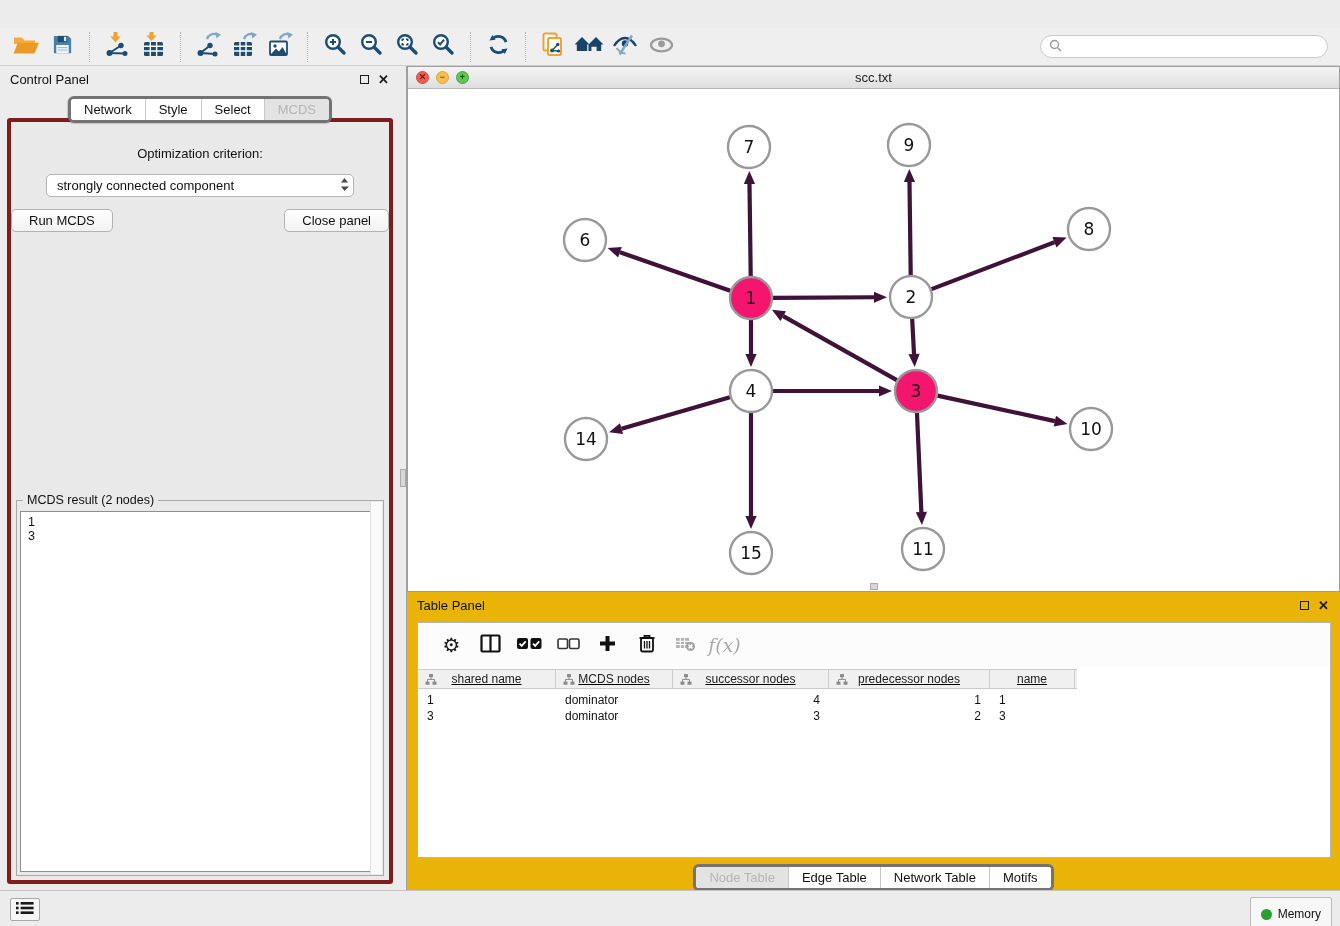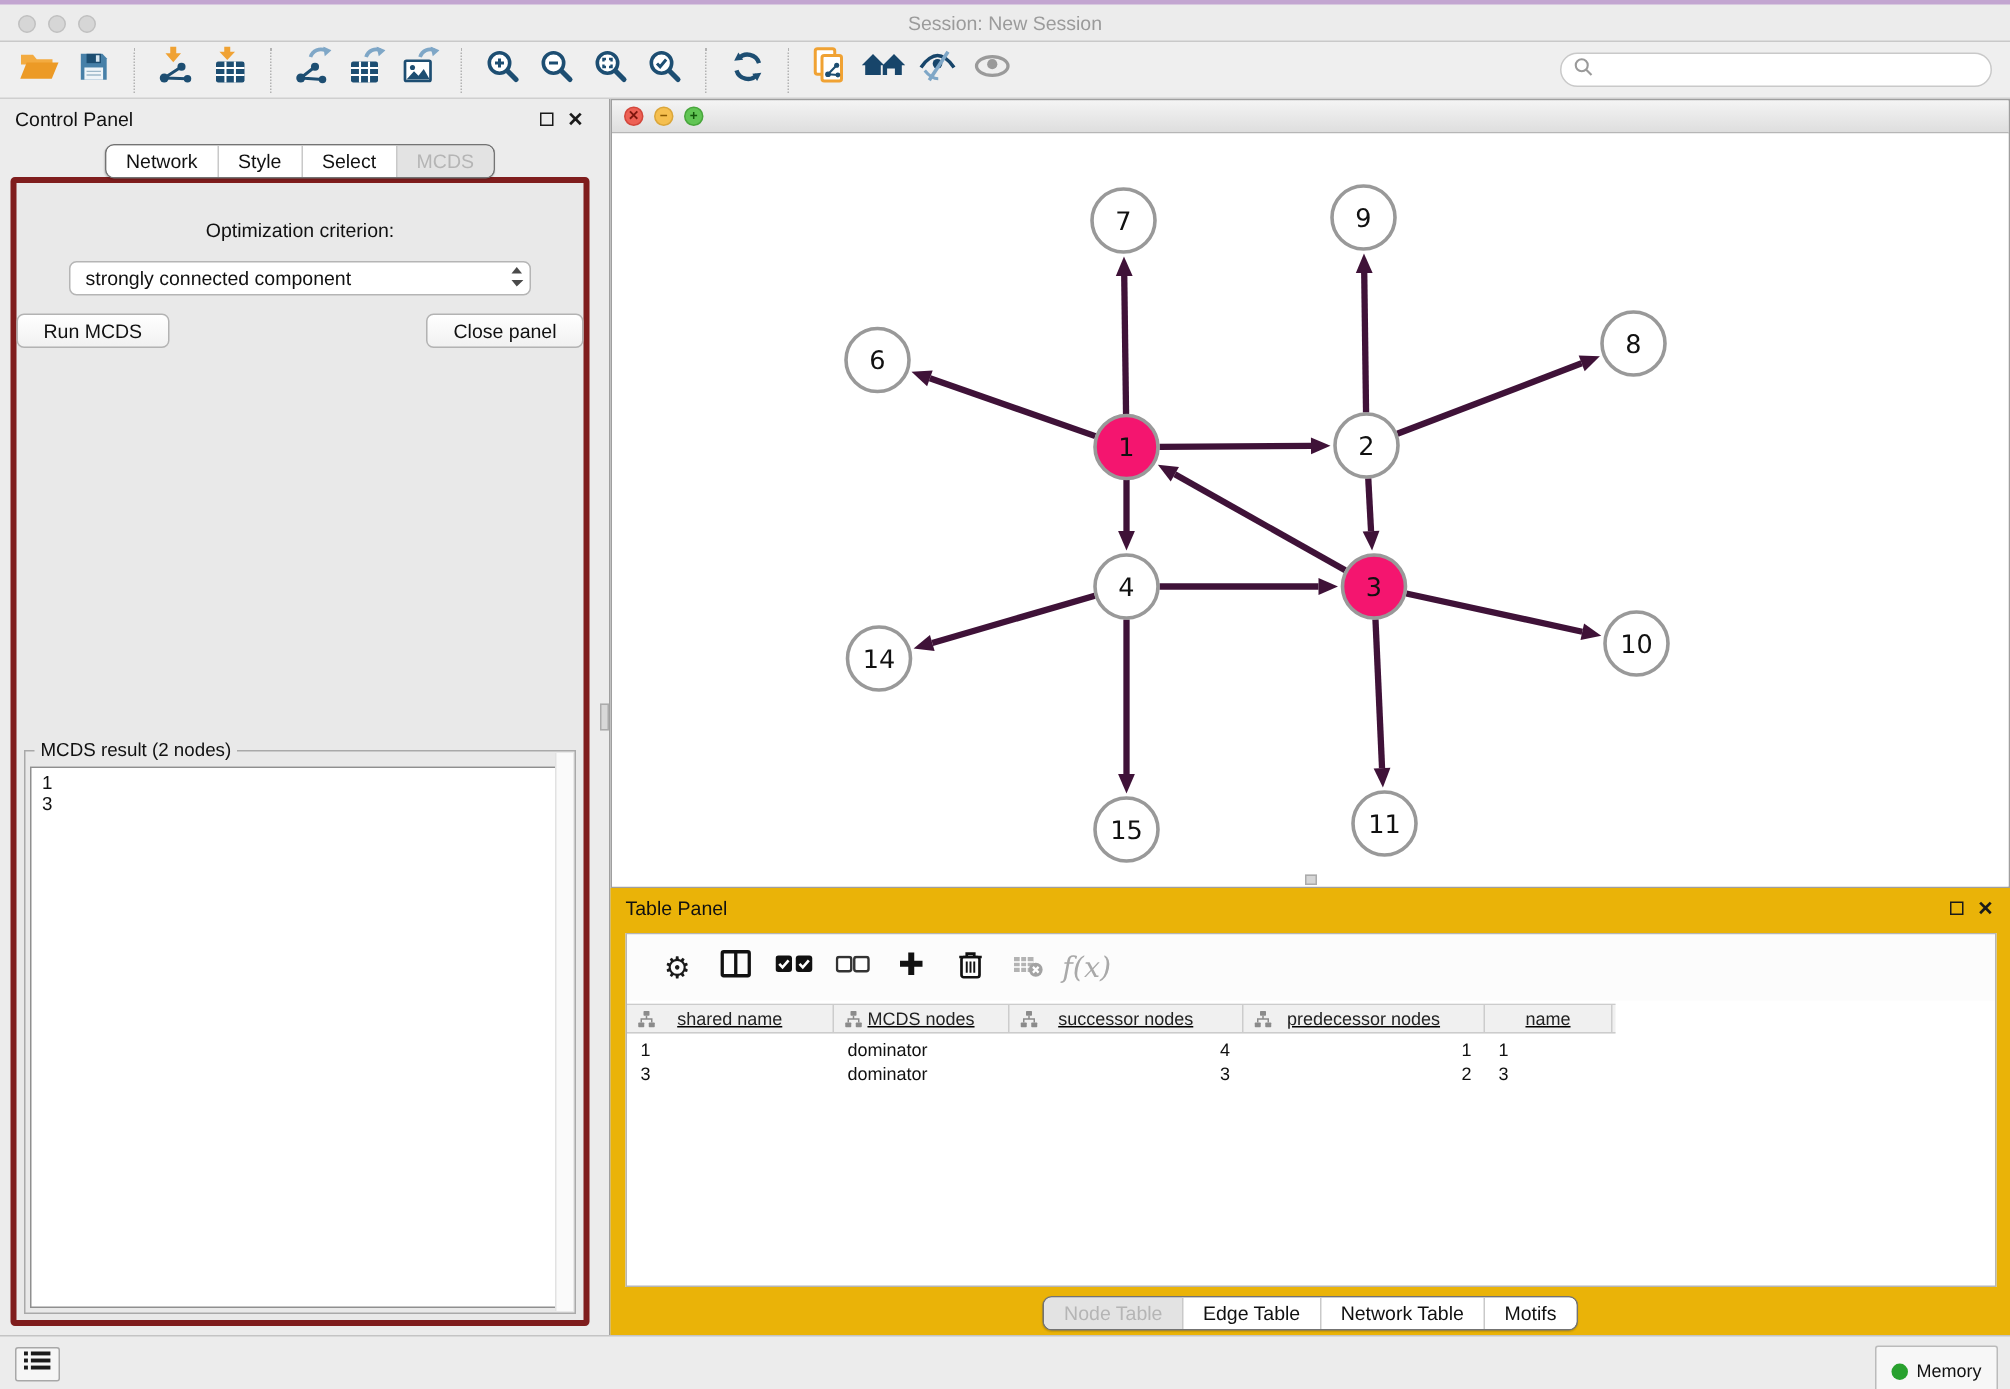--- a/index.html
+++ b/index.html
@@ -19,21 +19,21 @@
   .search-wrap{position:absolute;right:12px;top:7px;width:288px;height:23px;background:#fff;border:1px solid #c9c9c9;border-radius:12px;display:flex;align-items:center;padding-left:8px;box-sizing:border-box;}
   .search-wrap input{border:none;outline:none;flex:1;font-size:12px;background:transparent;font-family:"Liberation Sans",sans-serif;}
 
   
   .control-panel{position:absolute;left:0;top:66px;width:400px;height:824px;background:#ececec;}
   .panel-title{position:absolute;left:10px;top:6px;font-size:13px;color:#111;}
   .win-btns{position:absolute;right:11px;top:7px;display:flex;gap:9px;align-items:center;}
   .float-icon{width:9px;height:9px;border:1.5px solid #1a1a1a;display:inline-block;box-sizing:border-box;}
   .close-icon{font-size:13px;font-weight:bold;color:#1a1a1a;line-height:1;}
   .cp-tabs{position:absolute;left:50%;transform:translateX(-50%);top:30px;z-index:2;}
-  .segs{display:inline-flex;border:1px solid #737373;border-radius:6px;overflow:hidden;background:#fff;box-shadow:0 1px 1px rgba(0,0,0,.15);}
+  .segs{display:inline-flex;border:3px solid #737373;border-radius:6px;overflow:hidden;background:#fff;box-shadow:0 1px 1px rgba(0,0,0,.15);}
   .seg{padding:3px 13px;font-size:13px;color:#111;background:#fff;border-left:1px solid #c9c9c9;white-space:nowrap;}
   .seg:first-child{border-left:none;}
   .seg-active{background:#e3e3e3;color:#b5b5b5;}
   .cp-content{position:absolute;left:7px;right:7px;top:52px;bottom:6px;background:#e9e9e9;border:4px solid #7f1d1d;border-radius:3px;box-sizing:border-box;}
   .opt-label{margin-top:24px;text-align:center;font-size:13px;color:#111;}
   .criterion-select{width:308px;height:23px;margin:13px auto 0;background:#fff;border:1px solid #b5b5b5;border-radius:5px;display:flex;align-items:center;padding:0 4px 0 10px;box-sizing:border-box;font-size:13px;color:#111;}
   .criterion-select .val{flex:1;}
   .cp-buttons{display:flex;justify-content:space-between;gap:14px;margin-top:12px;}
   .cp-buttons button{height:23px;padding:0 17px;border:1px solid #b3b3b3;border-radius:5px;background:linear-gradient(#ffffff,#f1f1f1);font-size:13px;font-family:"Liberation Sans",sans-serif;color:#111;}
   .result-frame{position:absolute;left:5px;right:5px;top:378px;bottom:4px;border:1px solid #a9a9a9;}
@@ -78,29 +78,20 @@
   .status-bar{position:absolute;left:0;right:0;top:890px;height:36px;background:#ececec;border-top:1px solid #c4c4c4;box-sizing:border-box;}
   .list-btn{position:absolute;left:10px;top:7px;width:30px;height:23px;background:#f6f6f6;border:1px solid #a8a8a8;border-radius:2px;display:flex;align-items:center;justify-content:center;box-sizing:border-box;}
   .memory-btn{position:absolute;right:8px;top:6px;height:24px;padding:16px 10px;background:#f7f7f7;border:1px solid #bbb;border-radius:2px;display:flex;align-items:center;gap:6px;font-size:12px;color:#111;box-sizing:border-box;}
   .mem-dot{width:11px;height:11px;border-radius:50%;background:#28a12e;}
 </style>
 </head>
 <body>
 
 <div class="screen">
 
-  <div class="titlebar">
-    <div class="accent-strip"></div>
-    <div class="traffic">
-      <span></span>
-      <span></span>
-      <span></span>
-    </div>
-    <div class="title-text">Session: New Session</div>
-  </div>
 
   <div class="toolbar">
     <div class="tool-btn">
       <span><svg width="28" height="24" viewBox="0 0 28 24">
             <path d="M2 4.5h8l2.5 3H23v3.5H2z" fill="#f3ab40"></path>
             <path d="M1.5 20.5 5.8 9.7h21.2L22.5 20.5z" fill="#ec9a26"></path>
           </svg></span>
     </div>
     <div class="tool-btn">
       <span><svg width="23" height="23" viewBox="0 0 24 24">
@@ -280,20 +271,21 @@
     <div class="v-grip"></div>
   </div>
 
   <div class="network-window">
     <div class="nw-titlebar">
       <div class="nw-lights">
         <span class="light red">✕</span>
         <span class="light yellow">−</span>
         <span class="light green">+</span>
       </div>
+      <div class="nw-title">scc.txt</div>
     </div>
     <div class="nw-canvas">
       <svg viewBox="0 0 931 502" preserveAspectRatio="none">
           <g>
             <line x1="342.7086348276299" y1="187.0019294860588" x2="341.4900232444406" y2="94.99675495526476" stroke="#3f1238" stroke-width="4.2"></line>
             <polygon points="341.3178529153128,81.99789510611768 347.0895321025347,94.9225892750251 335.89051438634647,95.07092063550442" fill="#3f1238"></polygon>
           </g>
           <g>
             <line x1="322.23121807335133" y1="201.7434376400866" x2="211.92931505845456" y2="163.2042185143998" stroke="#3f1238" stroke-width="4.2"></line>
             <polygon points="199.65685301088945,158.91624984717825 213.77644002279615,157.91761947852558 210.08219009411297,168.49081755027402" fill="#3f1238"></polygon>

